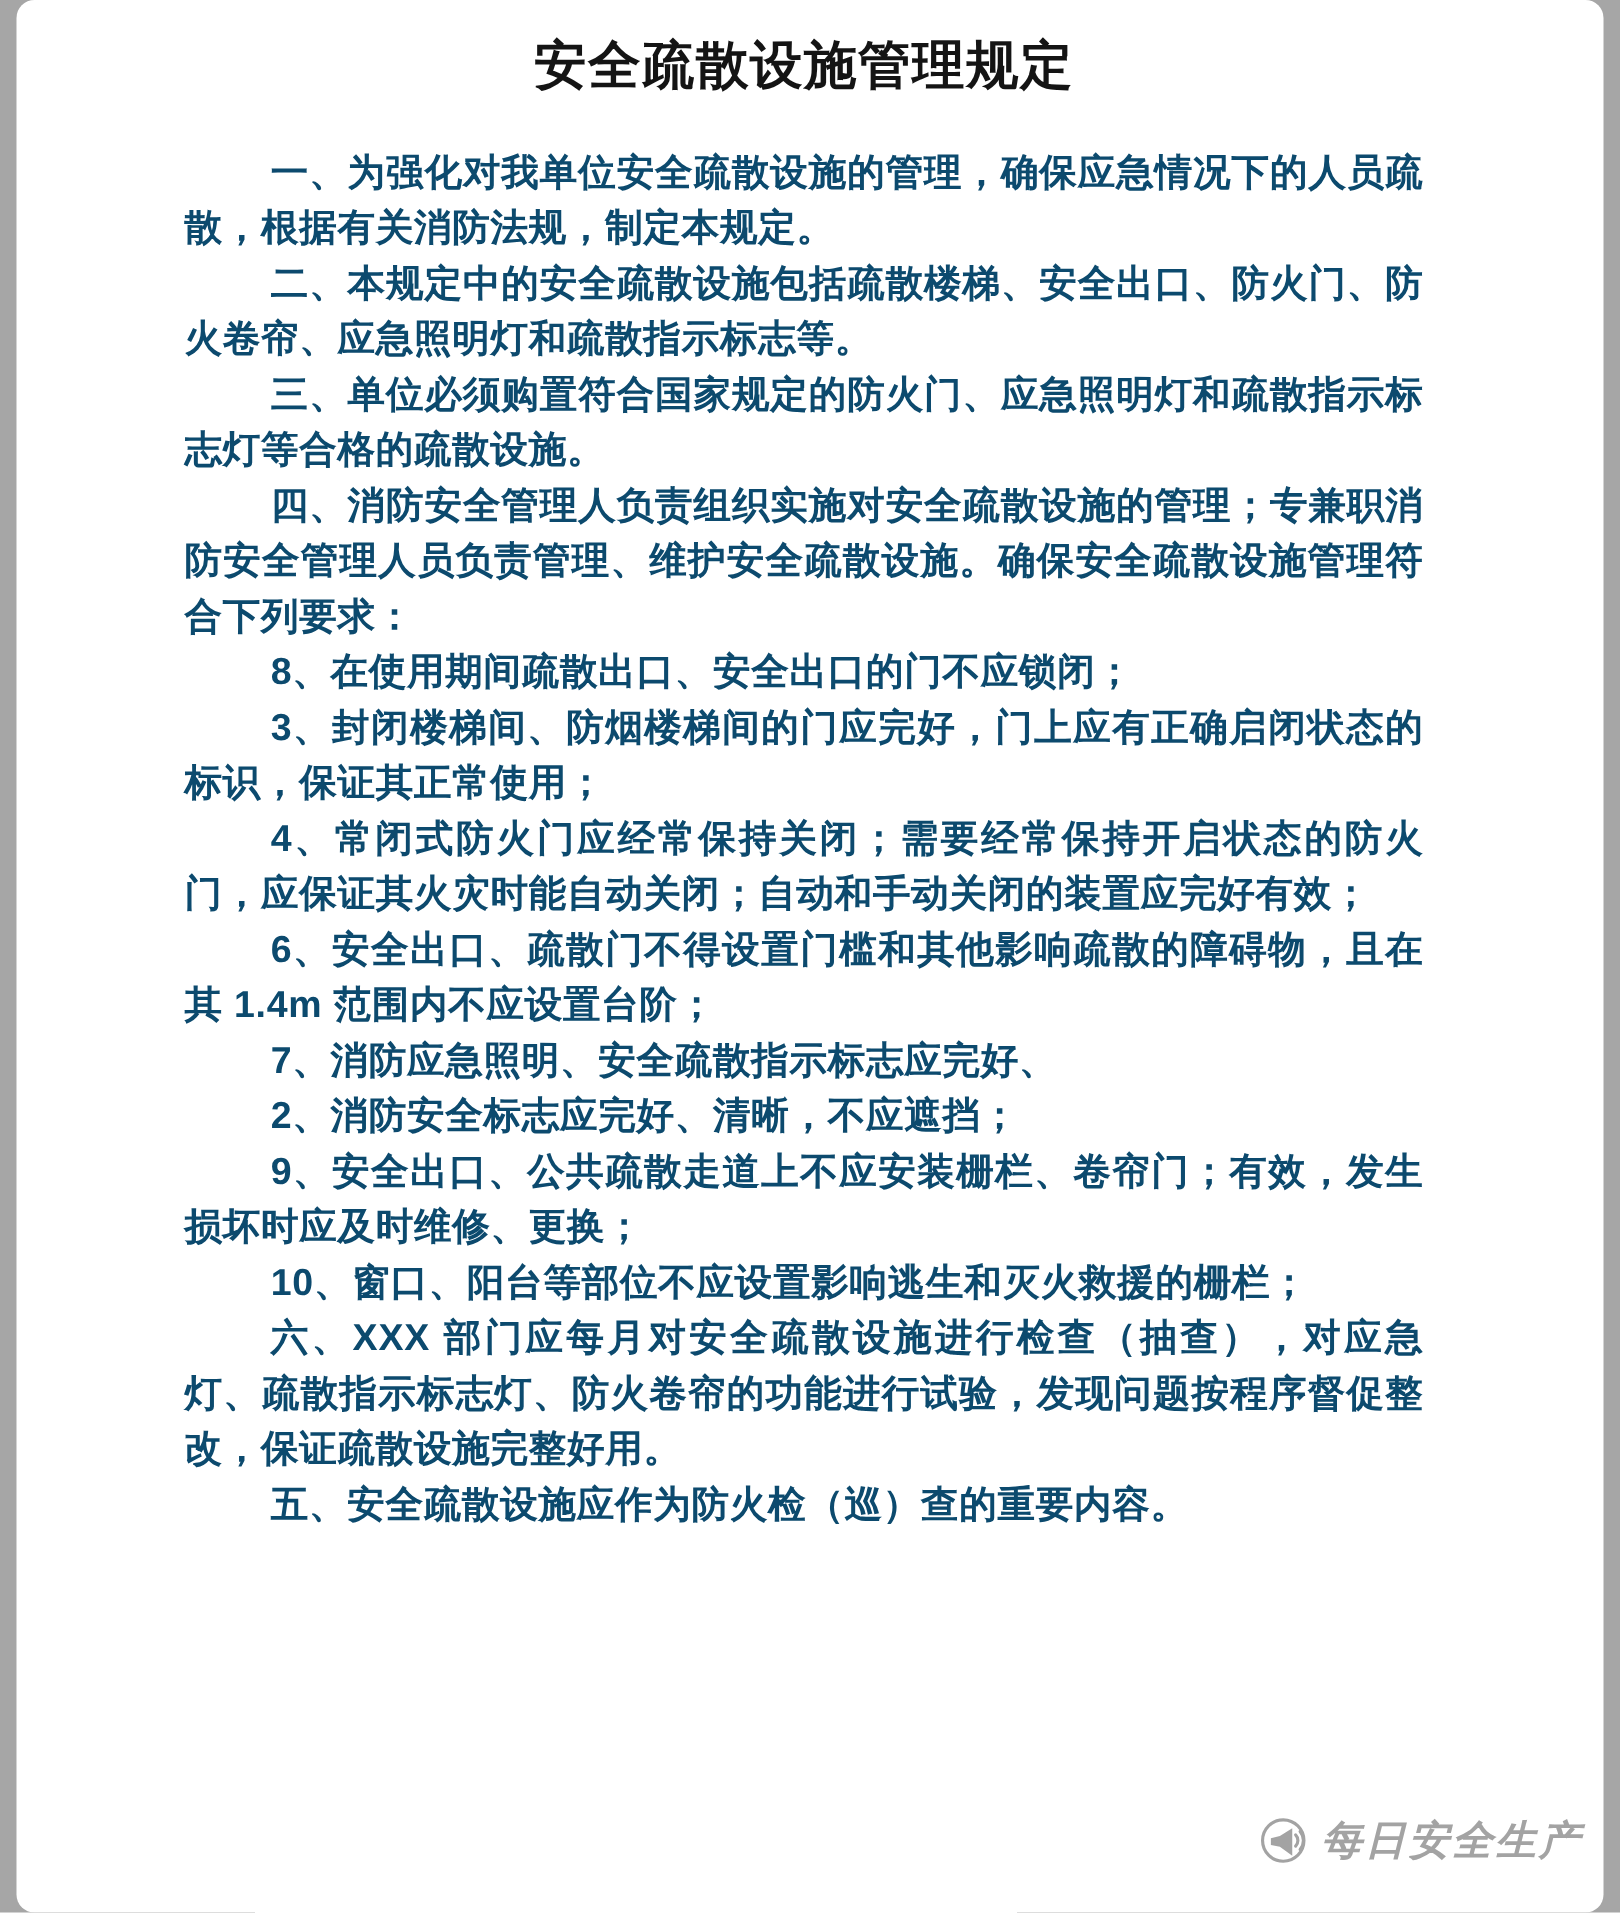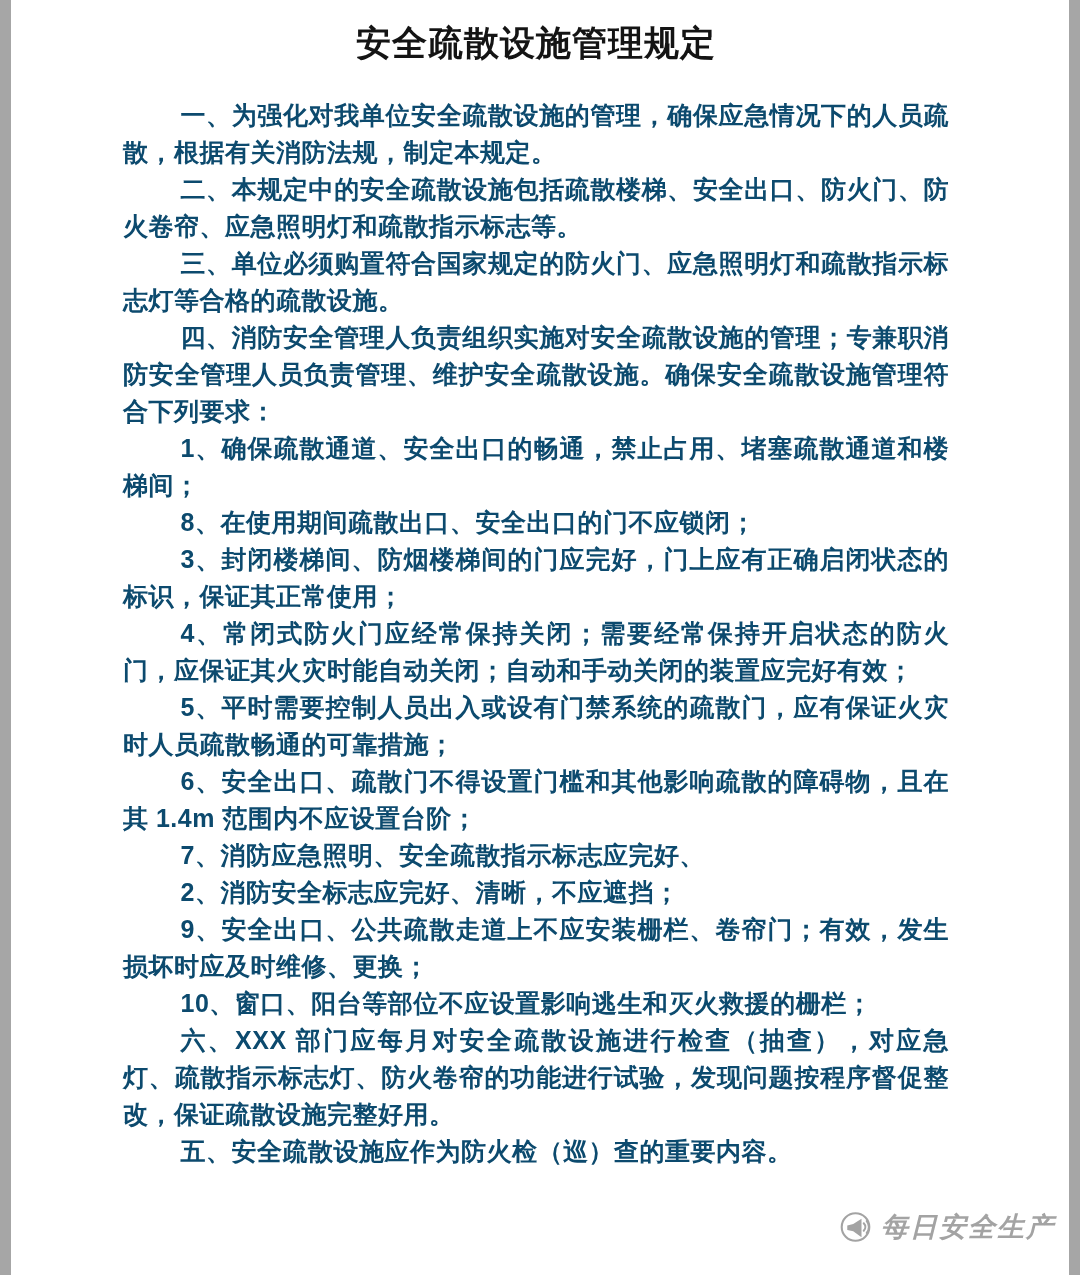--- a/index.html
+++ b/index.html
@@ -16,20 +16,21 @@
   }
   .page {
     position: absolute;
     top: 0;
     bottom: 0;
     left: 11px;
     right: 11px;
     background: #ffffff;
     box-sizing: border-box;
     padding: 14px 120px 0 112px;
+    border-radius: 12px;
   }
   .doc-title {
     text-align: center;
     font-size: 35px;
     font-weight: 700;
     color: #141414;
     margin: 6px 0 30px 0;
     letter-spacing: 1px;
   }
   .doc-body p {
@@ -70,25 +71,23 @@
 
 <div class="page">
 
   <h1 class="doc-title">安全疏散设施管理规定</h1>
 
   <div class="doc-body">
     <p>一、为强化对我单位安全疏散设施的管理，确保应急情况下的人员疏散，根据有关消防法规，制定本规定。</p>
     <p>二、本规定中的安全疏散设施包括疏散楼梯、安全出口、防火门、防火卷帘、应急照明灯和疏散指示标志等。</p>
     <p>三、单位必须购置符合国家规定的防火门、应急照明灯和疏散指示标志灯等合格的疏散设施。</p>
     <p>四、消防安全管理人负责组织实施对安全疏散设施的管理；专兼职消防安全管理人员负责管理、维护安全疏散设施。确保安全疏散设施管理符合下列要求：</p>
-    <p>1、确保疏散通道、安全出口的畅通，禁止占用、堵塞疏散通道和楼梯间；</p>
     <p>8、在使用期间疏散出口、安全出口的门不应锁闭；</p>
     <p>3、封闭楼梯间、防烟楼梯间的门应完好，门上应有正确启闭状态的标识，保证其正常使用；</p>
     <p>4、常闭式防火门应经常保持关闭；需要经常保持开启状态的防火门，应保证其火灾时能自动关闭；自动和手动关闭的装置应完好有效；</p>
-    <p>5、平时需要控制人员出入或设有门禁系统的疏散门，应有保证火灾时人员疏散畅通的可靠措施；</p>
     <p>6、安全出口、疏散门不得设置门槛和其他影响疏散的障碍物，且在其 1.4m 范围内不应设置台阶；</p>
     <p>7、消防应急照明、安全疏散指示标志应完好、</p>
     <p>2、消防安全标志应完好、清晰，不应遮挡；</p>
     <p>9、安全出口、公共疏散走道上不应安装栅栏、卷帘门；有效，发生损坏时应及时维修、更换；</p>
     <p>10、窗口、阳台等部位不应设置影响逃生和灭火救援的栅栏；</p>
     <p>六、XXX 部门应每月对安全疏散设施进行检查（抽查），对应急灯、疏散指示标志灯、防火卷帘的功能进行试验，发现问题按程序督促整改，保证疏散设施完整好用。</p>
     <p>五、安全疏散设施应作为防火检（巡）查的重要内容。</p>
   </div>
 
   <div class="watermark">

